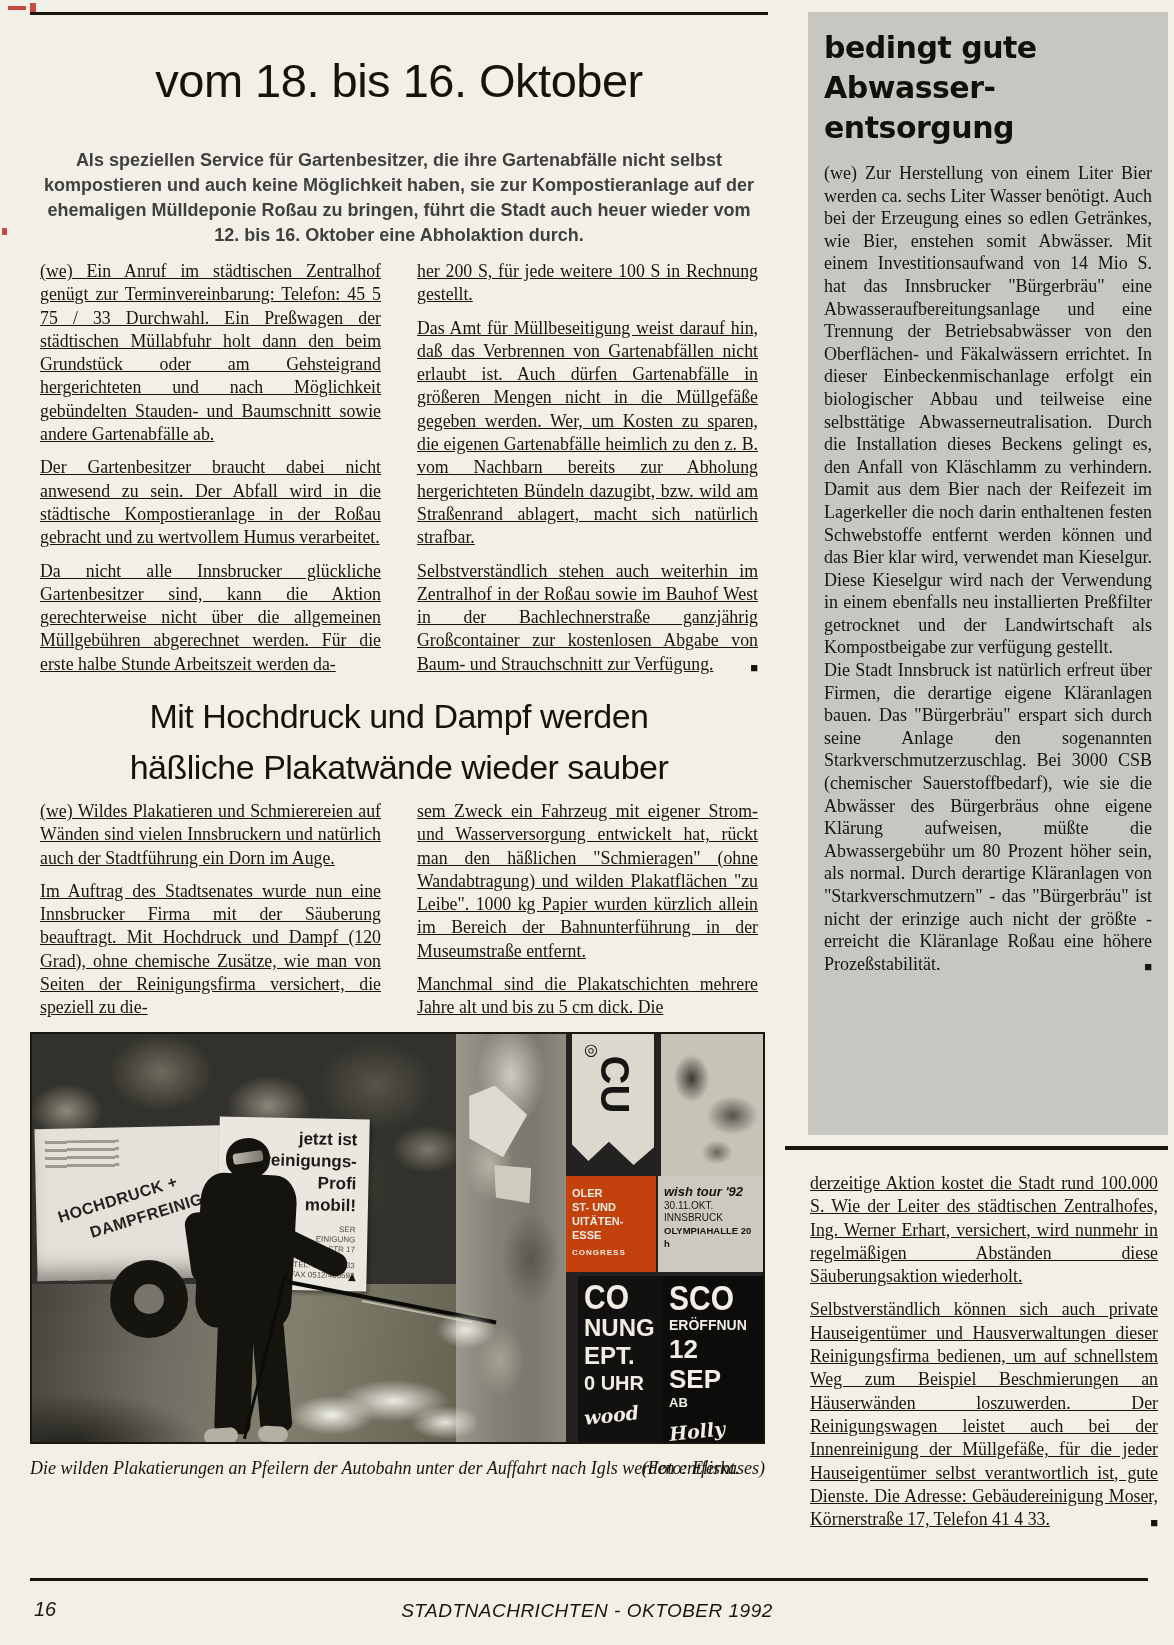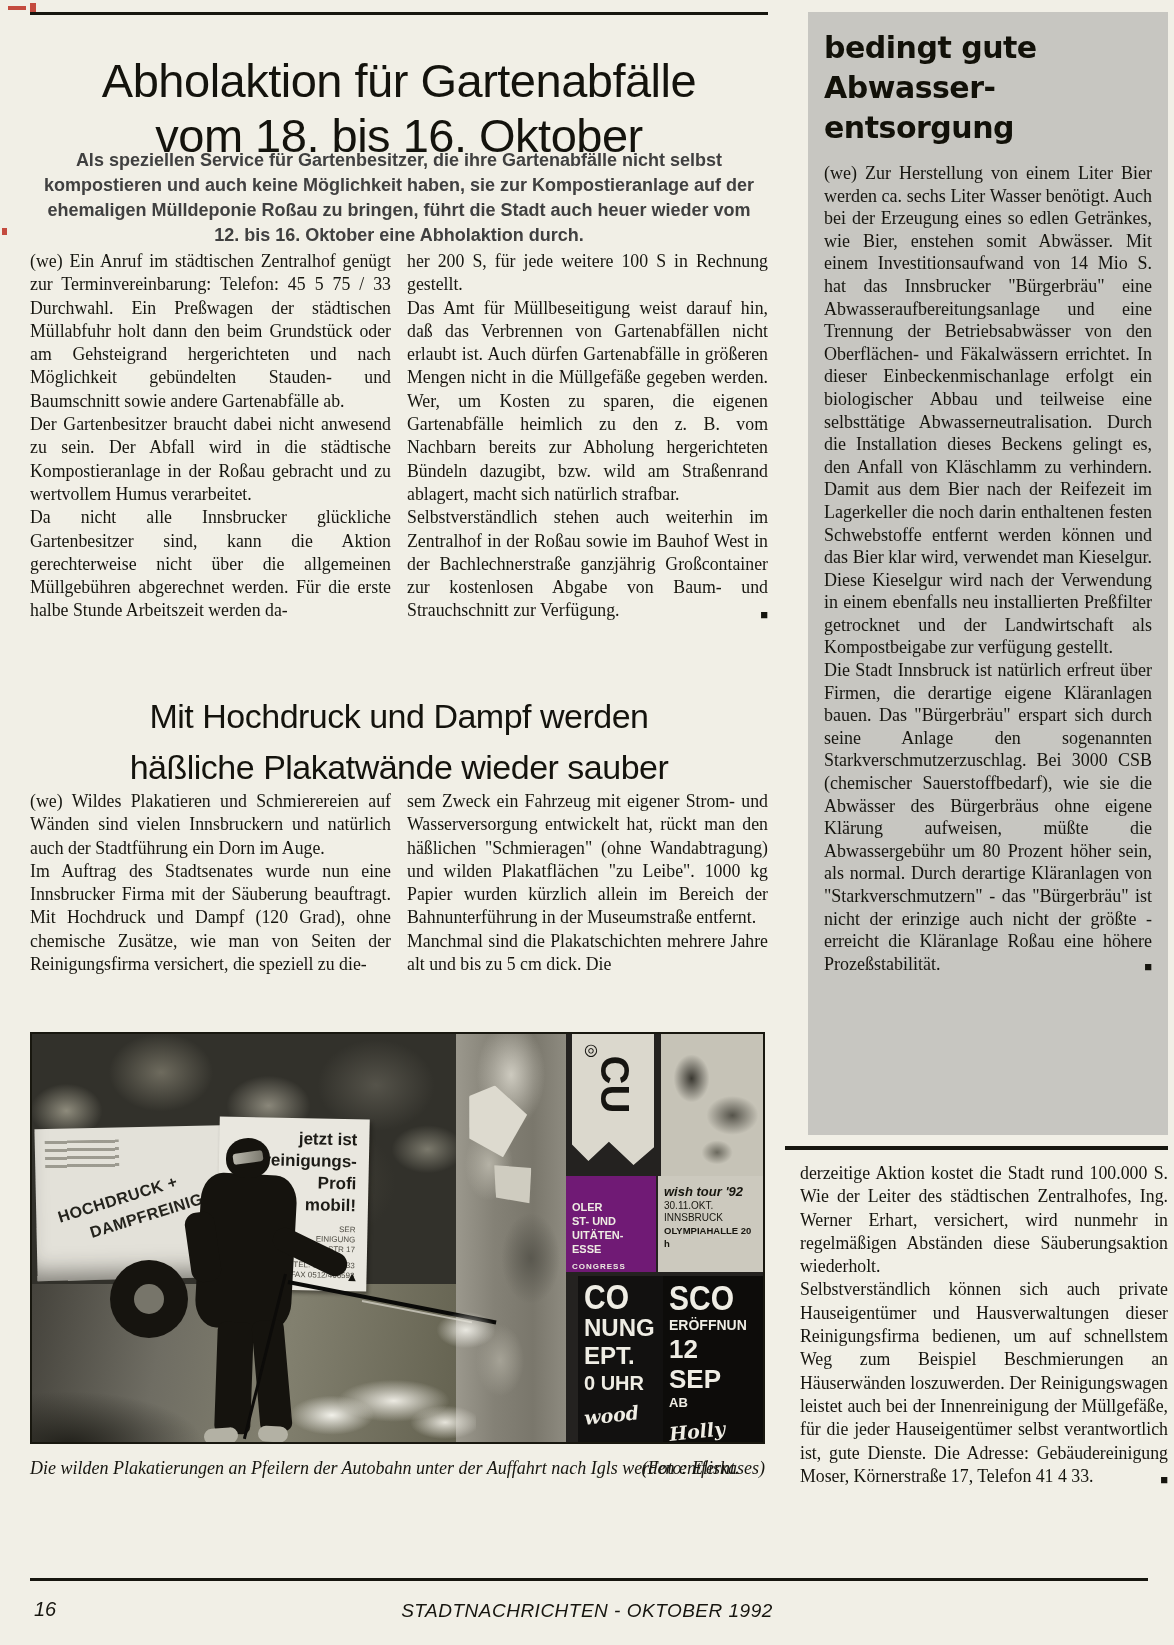--- a/index.html
+++ b/index.html
@@ -17,22 +17,22 @@
   .headline span{display:block;}
   
   #a1-lede{position:absolute;left:40px;top:148px;width:718px;text-align:center;
         font-family:"Liberation Sans",sans-serif;font-weight:bold;font-size:18px;
         line-height:25px;color:#404040;}
   
   .cols{position:absolute;left:30px;width:738px;display:flex;gap:16px;}
   #a1-cols{top:250px;}
   #a2-cols{top:790px;}
   .col{width:361px;}
-  .bp{margin:0;font-size:17.8px;line-height:23.3px;text-align:justify;position:relative;
-      hyphens:auto;}
+  .bp{margin:10px;font-size:17.8px;line-height:23.3px;text-align:justify;position:relative;
+      hyphens:auto;text-decoration:underline;}
   .endmark{position:absolute;right:0;bottom:2px;font-size:13px;line-height:1;}
   
   #sidebar-box{position:absolute;left:808px;top:12px;width:360px;height:1123px;
       background:#c7c6c1;box-sizing:border-box;padding:16px 16px 8px 16px;overflow:hidden;}
   #sidebar-title{font-family:"DejaVu Sans",sans-serif;font-weight:bold;font-size:30px;
       line-height:40px;letter-spacing:-0.5px;color:#121109;margin:0 0 14px 0;}
   #sidebar-title span{display:block;}
   .sbp{margin:0;font-size:18px;line-height:22.6px;text-align:justify;position:relative;hyphens:auto;}
   
   #cont-col{position:absolute;left:800px;top:1162px;width:368px;}
@@ -115,22 +115,22 @@
   #ph-wall .tile{position:absolute;box-sizing:border-box;}
   #tile-cu{left:6px;top:0;width:82px;height:138px;background:#dbd8cd;
       clip-path:polygon(0 0,100% 0,100% 82%,75% 95%,45% 78%,20% 92%,0 80%);}
   #tile-cu .cu{position:absolute;left:14px;top:28px;transform:rotate(90deg);
       font-family:"Liberation Sans",sans-serif;font-weight:bold;font-size:40px;color:#161511;}
   #tile-cu .eye{position:absolute;left:12px;top:6px;font-size:16px;color:#161511;}
   #tile-topright{left:95px;top:0;width:102px;height:148px;background:#c6c3b7;
       background-image:radial-gradient(30px 40px at 30% 30%,#3a3831 0%,rgba(58,56,49,0) 60%),
        radial-gradient(40px 30px at 70% 55%,#55534a 0%,rgba(85,83,74,0) 65%),
        radial-gradient(26px 20px at 55% 80%,#6b695e 0%,rgba(107,105,94,0) 60%);}
-  #tile-messe{left:0;top:142px;width:90px;height:96px;background:#701a75;color:#eeece3;
-      padding:24px 6px;font-family:"Liberation Sans",sans-serif;font-weight:bold;}
+  #tile-messe{left:0;top:142px;width:90px;height:96px;background:#c2410c;color:#eeece3;
+      padding:10px 6px;font-family:"Liberation Sans",sans-serif;font-weight:bold;}
   #tile-messe .m{display:block;font-size:11px;line-height:14px;}
   #tile-messe .congress{display:block;margin-top:6px;font-size:8px;letter-spacing:1px;}
   #tile-wish{left:92px;top:142px;width:105px;height:96px;background:#ccc9be;color:#17160f;
       padding:8px 6px;font-family:"Liberation Sans",sans-serif;}
   #tile-wish .w1{display:block;font-weight:bold;font-style:italic;font-size:13px;line-height:16px;}
   #tile-wish .w2{display:block;font-weight:normal;font-size:10px;line-height:12px;}
   #tile-wish .w3{display:block;font-weight:bold;font-size:9.5px;line-height:13px;}
   #tile-discoL{left:12px;top:242px;width:94px;height:166px;background:#121110;color:#efede4;
       padding:6px;font-family:"Liberation Sans",sans-serif;font-weight:bold;}
   #tile-discoL .d1{display:block;font-size:30px;line-height:32px;transform:scaleY(1.15);}
@@ -160,21 +160,20 @@
 
 <div id="page">
 
   <div class="printmark" style="left:8px;top:6px;width:18px;height:4px;"></div>
   <div class="printmark" style="left:30px;top:3px;width:6px;height:9px;"></div>
   <div class="printmark" style="left:2px;top:228px;width:5px;height:7px;"></div>
 
   <div class="hrule" style="left:30px;top:12px;width:738px;height:3px;"></div>
 
   <h1 class="headline" id="a1-headline">
-    <span>Abholaktion für Gartenabfälle</span>
     <span>vom 18. bis 16. Oktober</span>
   </h1>
   <div id="a1-lede">Als speziellen Service für Gartenbesitzer, die ihre Gartenabfälle nicht selbst kompostieren und auch keine Möglichkeit haben, sie zur Kompostieranlage auf der ehemaligen Mülldeponie Roßau zu bringen, führt die Stadt auch heuer wieder vom 12. bis 16. Oktober eine Abholaktion durch.</div>
 
   <div class="cols" id="a1-cols">
     <div class="col">
       <p class="bp">(we) Ein Anruf im städtischen Zentralhof genügt zur Terminvereinbarung: Telefon: 45 5 75 / 33 Durchwahl. Ein Preßwagen der städtischen Müllabfuhr holt dann den beim Grundstück oder am Gehsteigrand hergerichteten und nach Möglichkeit gebündelten Stauden- und Baumschnitt sowie andere Gartenabfälle ab.</p>
       <p class="bp">Der Gartenbesitzer braucht dabei nicht anwesend zu sein. Der Abfall wird in die städtische Kompostieranlage in der Roßau gebracht und zu wertvollem Humus verarbeitet.</p>
       <p class="bp">Da nicht alle Innsbrucker glückliche Gartenbesitzer sind, kann die Aktion gerechterweise nicht über die allgemeinen Müllgebühren abgerechnet werden. Für die erste halbe Stunde Arbeitszeit werden da-</p>
     </div>

